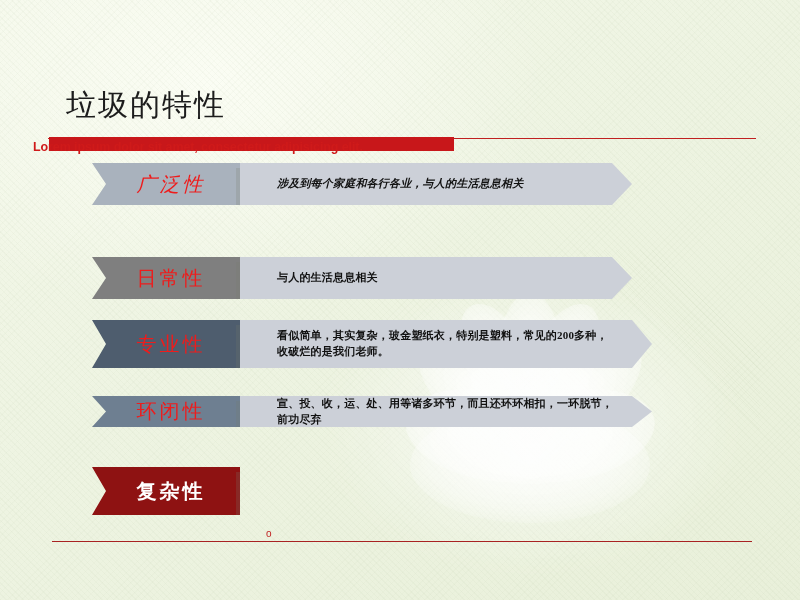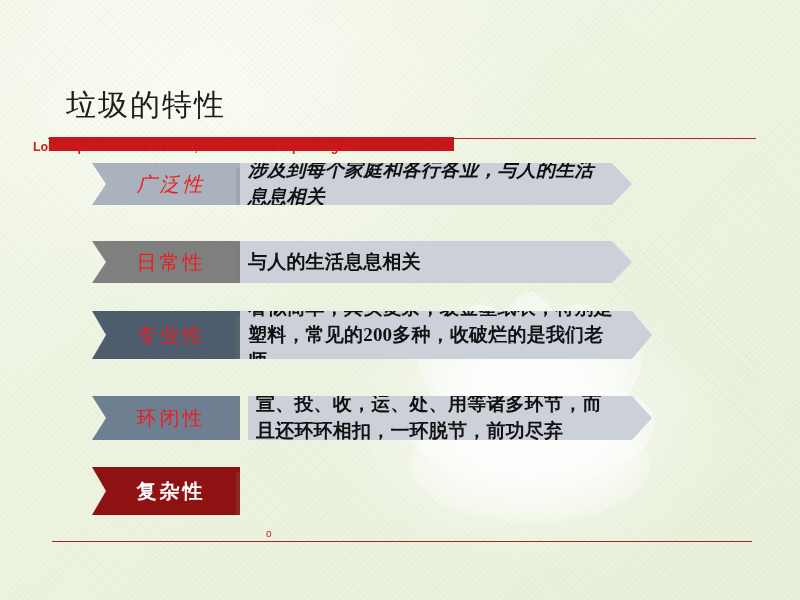--- a/index.html
+++ b/index.html
@@ -134,23 +134,23 @@
   .row-body {
     position: relative;
     flex: 1;
     display: flex;
     align-items: center;
     background: #ccd0d8;
     clip-path: polygon(0% 0%, calc(100% - 20px) 0%, 100% 50%, calc(100% - 20px) 100%, 0% 100%);
     color: #111111;
   }
   .row-body-text {
-    padding-left: 8px;
+    padding-left: 37px;
     padding-right: 34px;
-    font-size: 19px;
+    font-size: 11px;
     line-height: 1.42;
     font-weight: bold;
     letter-spacing: 0.2px;
   }
 
   
   .row-label::after {
     content: "";
     position: absolute;
     right: -5px;
@@ -229,37 +229,37 @@
 
   <div class="rows" id="rows-container">
       <div class="row" style="top: 163px; height: 42px; width: 540px; font-style: italic;">
         <div class="row-label" style="background: rgb(169, 178, 189); color: rgb(238, 28, 28);">
           <span>广泛性</span>
         </div>
         <div class="row-body">
           <div class="row-body-text">涉及到每个家庭和各行各业，与人的生活息息相关</div>
         </div>
       </div>
-      <div class="row" style="top: 241px; height: 42px; width: 540px;">
+      <div class="row" style="top: 257px; height: 42px; width: 540px;">
         <div class="row-label" style="background: rgb(127, 127, 127); color: rgb(238, 28, 28);">
           <span>日常性</span>
         </div>
         <div class="row-body">
           <div class="row-body-text">与人的生活息息相关</div>
         </div>
       </div>
-      <div class="row" style="top: 311px; height: 48px; width: 560px;">
+      <div class="row" style="top: 320px; height: 48px; width: 560px;">
         <div class="row-label" style="background: rgb(78, 93, 110); color: rgb(238, 28, 28);">
           <span>专业性</span>
         </div>
         <div class="row-body">
           <div class="row-body-text">看似简单，其实复杂，玻金塑纸衣，特别是塑料，常见的200多种，收破烂的是我们老师。</div>
         </div>
       </div>
-      <div class="row" style="top: 396px; height: 44px; width: 560px; gap: 8px;">
+      <div class="row" style="top: 396px; height: 31px; width: 560px;">
         <div class="row-label" style="background: rgb(110, 127, 145); color: rgb(238, 28, 28);">
           <span>环闭性</span>
         </div>
         <div class="row-body">
           <div class="row-body-text">宣、投、收，运、处、用等诸多环节，而且还环环相扣，一环脱节，前功尽弃</div>
         </div>
       </div>
       <div class="row" style="top: 467px; height: 48px; width: 560px;">
         <div class="row-label" style="background: rgb(142, 18, 18); color: rgb(255, 255, 255); font-weight: bold;">
           <span>复杂性</span>

